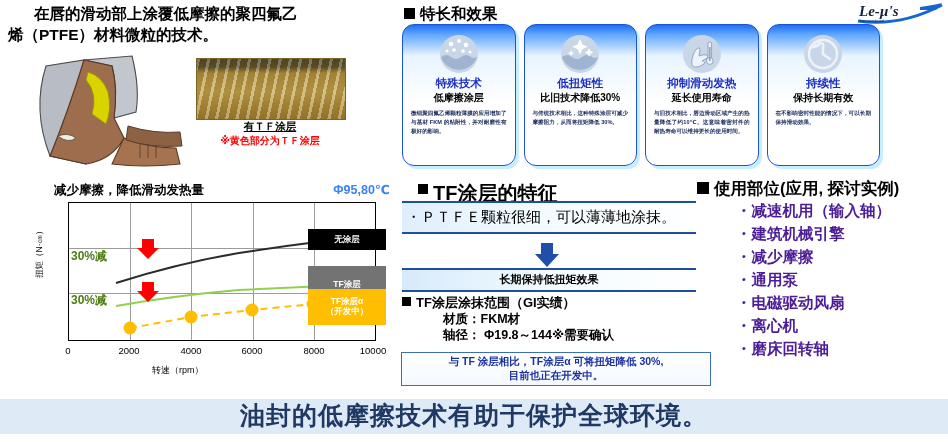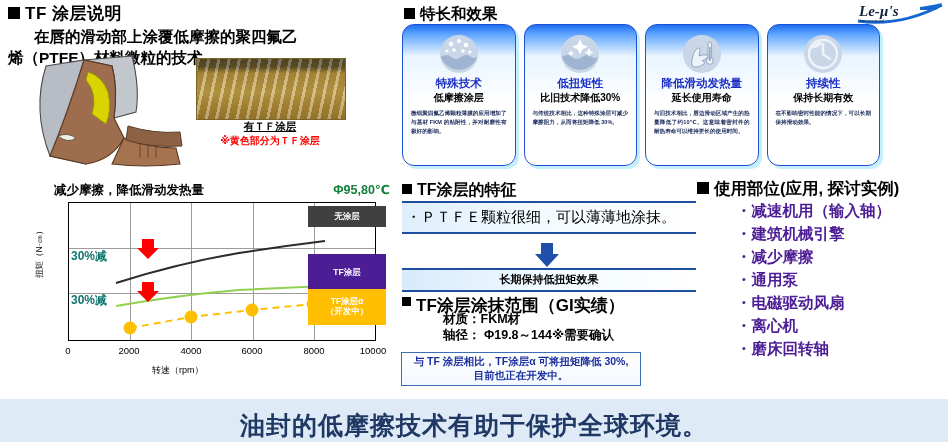--- a/index.html
+++ b/index.html
@@ -33,30 +33,30 @@
        linear-gradient(#3c3a21 0%,#4c4424 13%,#b59340 24%,#c6a751 55%,#b08c38 80%,#9c7c30 100%);
      border:1px solid #7a6428;}
   #tf-photo-cap{position:absolute;left:196px;top:120px;width:148px;text-align:center;
      font-size:10.5px;font-weight:bold;color:#000;text-decoration:underline;}
   #tf-photo-note{position:absolute;left:189px;top:134px;width:162px;text-align:center;
      font-size:10px;font-weight:bold;color:#ff0000;}
 
   
   #chart-wrap{position:absolute;left:8px;top:182px;width:386px;height:205px;margin-left:24px;}
   #chart-title{position:absolute;left:22px;top:0px;font-size:12.5px;font-weight:bold;color:#000;}
-  #chart-cond{position:absolute;right:28px;top:0px;font-size:12.5px;font-weight:bold;color:#15803d;}
+  #chart-cond{position:absolute;right:28px;top:0px;font-size:12.5px;font-weight:bold;color:#3b82f6;}
   #plot{position:absolute;left:36px;top:20px;width:308px;height:139px;
      border:1.4px solid #000;background:#fff;box-sizing:border-box;}
   .gl-h{position:absolute;left:0;right:0;height:1px;background:#9b9b9b;}
   .gl-v{position:absolute;top:0;bottom:0;width:1px;background:#9b9b9b;}
   #ylab{position:absolute;left:2px;top:96px;font-size:8.5px;color:#000;
      transform:rotate(-90deg);transform-origin:left top;white-space:nowrap;}
   #xlab{position:absolute;left:120px;top:182px;font-size:9px;color:#000;}
   .xt{position:absolute;top:163px;font-size:9.5px;color:#000;transform:translateX(-50%);}
-  .red-txt{position:absolute;font-size:12px;font-weight:bold;color:#0f766e;}
+  .red-txt{position:absolute;font-size:12px;font-weight:bold;color:#4d7c0f;}
   .r-arrow{position:absolute;width:22px;height:20px;}
   .lgd{position:absolute;width:78px;font-size:8.5px;font-weight:bold;color:#fff;
      text-align:center;line-height:1.15;display:flex;align-items:center;
      justify-content:center;flex-direction:column;}
 
   
   #feat-head{position:absolute;left:404px;top:4px;font-size:15.5px;}
   #feat-head .sq{width:11px;height:11px;margin-top:4px;}
   #cards{position:absolute;left:402px;top:24px;width:478px;height:142px;display:flex;gap:8px;}
   .card{position:relative;flex:1 1 0;border-radius:12px;box-sizing:border-box;
@@ -67,64 +67,60 @@
   .c-icon{display:block;margin:2px auto 2px;}
   .c-title{text-align:center;font-size:11.5px;font-weight:bold;color:#1a2fc4;line-height:1.15;}
   .c-sub{text-align:center;font-size:10px;font-weight:bold;color:#000;margin-top:1px;}
   .c-body{font-size:5.6px;line-height:1.55;color:#1a2a5a;margin-top:4px;
      text-align:justify;padding:0 3px;font-weight:bold;}
 
   
   #logo{position:absolute;right:4px;top:1px;width:88px;height:26px;}
 
   
-  #tffeat-head{position:absolute;left:402px;top:180px;font-size:16px;}
+  #tffeat-head{position:absolute;left:418px;top:180px;font-size:20px;}
   #tffeat-head .sq{width:10px;height:10px;margin-top:4px;}
   #tffeat-box{position:absolute;left:402px;top:201px;width:294px;
      border-top:2.5px solid #1d4f9e;border-bottom:2.5px solid #1d4f9e;
      background:linear-gradient(90deg,#dfeefc 0%,#f3fbff 45%,#ffffff 100%);
      padding:3px 4px 4px;box-sizing:border-box;}
   .tf-li{font-size:15px;font-weight:normal;color:#000;line-height:1.45;}
   #blue-arrow{position:absolute;left:534px;top:243px;width:26px;height:24px;}
   #longterm-box{position:absolute;left:402px;top:268px;width:294px;
      border-top:2.5px solid #1d4f9e;border-bottom:2.5px solid #1d4f9e;
      background:linear-gradient(90deg,#d7eafb 0%,#f2fbff 50%,#ffffff 100%);
      text-align:center;font-size:11px;font-weight:bold;color:#000;padding:2px 0 3px;}
 
-  #range-head{position:absolute;left:402px;top:294px;font-size:17px;}
+  #range-head{position:absolute;left:402px;top:294px;font-size:13px;}
   #range-head .sq{width:9px;height:9px;margin-top:3px;}
   #range-mat{position:absolute;left:443px;top:311px;font-size:12.5px;font-weight:bold;color:#000;}
   #range-dia{position:absolute;left:443px;top:327px;font-size:12.5px;font-weight:bold;color:#000;}
 
-  #note-box{position:absolute;left:401px;top:352px;width:240px;
+  #note-box{position:absolute;left:401px;top:352px;width:310px;
      border:1.3px solid #3a6fb5;box-sizing:border-box;
      background:linear-gradient(#ffffff,#f4f9ff);padding:2px 2px 3px;}
   .note-l{font-size:10.5px;font-weight:bold;color:#1a2fa0;text-align:center;line-height:1.3;}
 
   
   #use-head{position:absolute;left:697px;top:178px;font-size:16.5px;white-space:nowrap;}
   #use-head .sq{width:12px;height:12px;margin-top:4px;}
   #use-list{position:absolute;left:700px;top:200px;width:245px;}
   .use-li{font-size:15.5px;font-weight:bold;color:#4c1d95;line-height:1.48;white-space:nowrap;margin-left:36px;}
 
   
-  #banner{position:absolute;left:0;top:399px;width:948px;height:43px;
-     background:#dfeaf7;display:flex;align-items:flex-end;justify-content:center;}
+  #banner{position:absolute;left:0;top:399px;width:948px;height:35px;
+     background:#dfeaf7;display:flex;align-items:flex-start;justify-content:center;}
   #banner-txt{font-size:25px;font-weight:bold;color:#1f3864;letter-spacing:1px;}
 </style>
 </head>
 <body>
 
 <div class="slide">
 
   <div id="left-top">
-    <div class="hd" id="tf-head">
-      <span class="sq"></span>
-      <span>TF 涂层说明</span>
-    </div>
     <div id="tf-desc">
       <span class="ind">在唇的滑动部上涂覆低摩擦的聚四氟乙</span>
       <span>烯（PTFE）材料微粒的技术。</span>
     </div>
   </div>
 
   <svg id="seal-ill" viewBox="0 0 170 120">
     <path d="M18 14 Q4 58 22 104 L58 112 Q40 60 56 8 Z" fill="#b8bcc4" stroke="#4b4b4b" stroke-width="1.1"></path>
     <path d="M56 8 L104 4 Q112 36 108 60 L86 66 Q90 36 84 14 Z" fill="#c2c6cd" stroke="#4b4b4b" stroke-width="1.1"></path>
     <path d="M22 104 Q40 60 56 8 L84 14 Q90 36 86 66 L96 86 Q84 108 58 112 Z" fill="#9d6d4e" stroke="#5a3a25" stroke-width="1.2"></path>
@@ -174,24 +170,24 @@
     <div class="red-txt" style="left:39px;top:66px">30%减</div>
     <div class="red-txt" style="left:39px;top:110px">30%减</div>
 
     <div class="xt" style="left:36px">0</div>
     <div class="xt" style="left:97px">2000</div>
     <div class="xt" style="left:159px">4000</div>
     <div class="xt" style="left:220px">6000</div>
     <div class="xt" style="left:282px">8000</div>
     <div class="xt" style="left:341px">10000</div>
 
-    <div class="lgd" style="left:276px;top:24px;height:21px;background:#404040">
+    <div class="lgd" style="left:276px;top:47px;height:21px;background:#000000">
       <span>无涂层</span>
     </div>
-    <div class="lgd" style="left:276px;top:72px;height:37px;background:#4c1d95">
+    <div class="lgd" style="left:276px;top:84px;height:37px;background:#737373">
       <span>TF涂层</span>
     </div>
     <div class="lgd" style="left:276px;top:107px;height:36px;background:#ffbf00">
       <span>TF涂层α</span>
       <span>（开发中）</span>
     </div>
   </div>
 
   <div class="hd" id="feat-head">
     <span class="sq"></span>
@@ -231,21 +227,21 @@
     </div>
 
     <div class="card">
       <svg class="c-icon" width="42" height="42" viewBox="0 0 42 42">
         <circle cx="21" cy="21" r="19" fill="#c9d6e8"></circle>
         <path d="M11 26 q2 -9 6 -11 q2 -1 2 2 l-1 6 q4 -2 8 -1 q2 1 0 3 l-5 3 q4 0 2 3 q-5 4 -10 3 q-3 -1 -2 -8 Z" fill="#eef3fa" stroke="#8fa6c4" stroke-width="1"></path>
         <rect x="27" y="9" width="3.6" height="18" rx="1.8" fill="#eef3fa" stroke="#8fa6c4" stroke-width="1"></rect>
         <circle cx="28.8" cy="28" r="3.4" fill="#eef3fa" stroke="#8fa6c4" stroke-width="1"></circle>
         <rect x="28" y="14" width="1.6" height="14" fill="#8fa6c4"></rect>
       </svg>
-      <div class="c-title">降低滑动发热量</div>
+      <div class="c-title">抑制滑动发热</div>
       <div class="c-sub">延长使用寿命</div>
       <div class="c-body">与旧技术相比，唇边滑动区域产生的热量降低了约10℃。这意味着密封件的耐热寿命可以维持更长的使用时间。</div>
     </div>
 
     <div class="card">
       <svg class="c-icon" width="42" height="42" viewBox="0 0 42 42">
         <circle cx="21" cy="21" r="19" fill="#c9d6e8"></circle>
         <circle cx="21" cy="21" r="14" fill="none" stroke="#eef3fa" stroke-width="2.4"></circle>
         <path d="M21 11 l0 10 l7 5" fill="none" stroke="#eef3fa" stroke-width="2.6" stroke-linecap="round"></path>
         <path d="M9 16 a13 13 0 0 1 7 -6 l-1 -3 l6 3 l-5 4 Z" fill="#eef3fa"></path>

